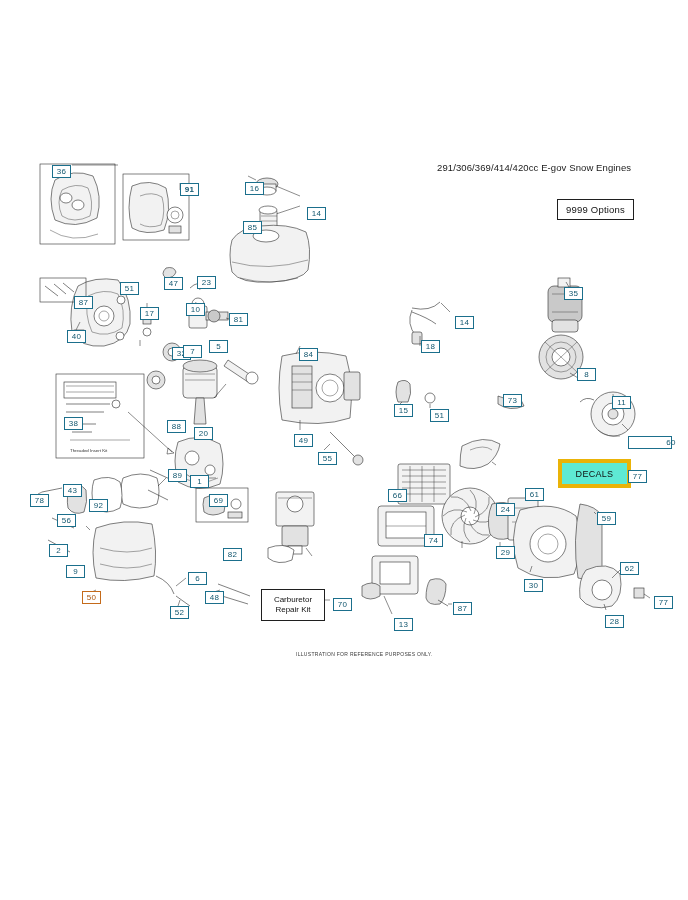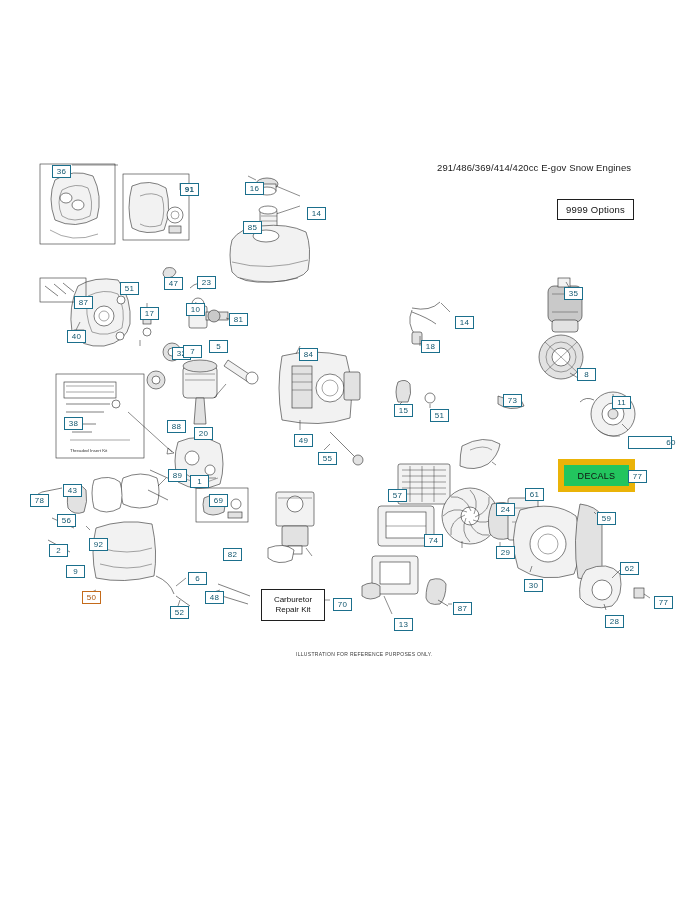--- a/index.html
+++ b/index.html
@@ -45,22 +45,22 @@
     align-items: center;
     justify-content: center;
     letter-spacing: .2px;
   }
   .decals-box {
     position: absolute;
     left: 558px;
     top: 459px;
     width: 65px;
     height: 21px;
-    border: 6px solid #eab308;
-    background: #22c55e;
+    border: 4px solid #eab308;
+    background: #5eead4;
     font-size: 9px;
     color: #111;
     display: flex;
     align-items: center;
     justify-content: center;
     letter-spacing: .3px;
   }
   .carbkit-box {
     position: absolute;
     left: 261px;
@@ -434,21 +434,21 @@
     <g>
       <line class="leader" x1="127" y1="288" x2="120" y2="292"></line>
       <line class="leader" x1="80" y1="322" x2="76" y2="330"></line>
       <line class="leader" x1="140" y1="340" x2="140" y2="346"></line>
       <line class="leader" x1="304" y1="440" x2="300" y2="440"></line>
       <line class="leader" x1="216" y1="478" x2="200" y2="478"></line>
       <line class="leader" x1="66" y1="424" x2="70" y2="424"></line>
     </g>
   </svg>
 
-  <div class="doc-title">291/486/369/414/420cc E-gov Snow Engines</div>
+  <div class="doc-title">291/306/369/414/420cc E-gov Snow Engines</div>
 
   <div class="options-box">9999  Options</div>
 
   <div class="decals-box">DECALS</div>
 
   <div class="carbkit-box">
     <span>Carburetor</span>
     <span>Repair Kit</span>
   </div>
 
@@ -485,26 +485,26 @@
       <div class="tag" style="left: 167px; top: 420px;">88</div>
       <div class="tag" style="left: 194px; top: 427px;">20</div>
       <div class="tag" style="left: 294px; top: 434px;">49</div>
       <div class="tag" style="left: 318px; top: 452px;">55</div>
       <div class="tag" style="left: 496px; top: 462px; margin-top: 41px;">24</div>
       <div class="tag" style="left: 168px; top: 469px;">89</div>
       <div class="tag" style="left: 190px; top: 475px;">1</div>
       <div class="tag" style="left: 628px; top: 470px;">77</div>
       <div class="tag" style="left: 30px; top: 494px;">78</div>
       <div class="tag" style="left: 63px; top: 484px;">43</div>
-      <div class="tag" style="left: 388px; top: 489px;">57</div>
+      <div class="tag" style="left: 388px; top: 489px;">66</div>
       <div class="tag" style="left: 525px; top: 488px;">61</div>
       <div class="tag" style="left: 209px; top: 494px;">69</div>
       <div class="tag" style="left: 597px; top: 512px;">59</div>
       <div class="tag" style="left: 57px; top: 514px;">56</div>
-      <div class="tag" style="left: 89px; top: 538px;">92</div>
+      <div class="tag" style="left: 89px; top: 499px;">92</div>
       <div class="tag" style="left: 424px; top: 534px;">74</div>
       <div class="tag" style="left: 496px; top: 546px;">29</div>
       <div class="tag" style="left: 49px; top: 544px;">2</div>
       <div class="tag" style="left: 223px; top: 548px;">82</div>
       <div class="tag" style="left: 524px; top: 571px; margin-top: 8px;">30</div>
       <div class="tag" style="left: 620px; top: 562px;">62</div>
       <div class="tag" style="left: 66px; top: 565px;">9</div>
       <div class="tag orange" style="left: 82px; top: 591px;">50</div>
       <div class="tag" style="left: 188px; top: 572px;">6</div>
       <div class="tag" style="left: 205px; top: 591px;">48</div>

